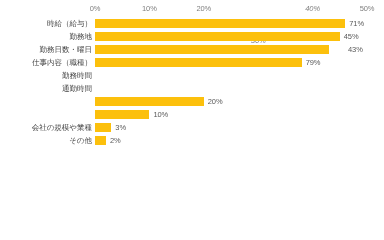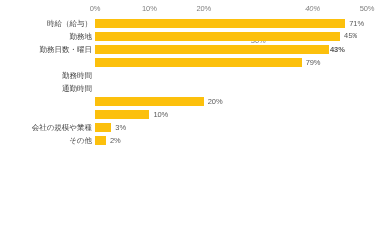--- a/index.html
+++ b/index.html
@@ -106,31 +106,32 @@
         <span class="cat-label">時給（給与）</span>
         <div class="bar-wrap">
           <div class="bar" style="width: 250.24px; background: rgb(252, 192, 12);"></div>
           <span class="bar-value" style="left: 254.24px;">71%</span>
         </div>
       </div>
       <div class="row">
         <span class="cat-label">勤務地</span>
         <div class="bar-wrap">
           <div class="bar" style="width: 244.8px; background: rgb(252, 192, 12);"></div>
-          <span class="bar-value" style="left: 248.8px; font-family: Liberation Mono, monospace;">45%</span>
+          <span class="bar-value" style="left: 248.8px;">45%</span>
         </div>
       </div>
       <div class="row">
         <span class="cat-label">勤務日数・曜日</span>
         <div class="bar-wrap">
           <div class="bar" style="width: 233.92px; background: rgb(252, 192, 12);"></div>
-          <span class="bar-value" style="left: 235px; font-weight: bold;">43%</span>
+          <span class="bar-value" style="left: 253px;">43%</span>
         </div>
       </div>
       <div class="row">
+        <span class="cat-label">仕事内容（職種）</span>
         <div class="bar-wrap">
           <div class="bar" style="width: 206.72px; background: rgb(252, 192, 12);"></div>
           <span class="bar-value" style="left: 210.72px;">79%</span>
         </div>
       </div>
       <div class="row">
         <span class="cat-label">勤務時間</span>
       </div>
       <div class="row">
         <span class="cat-label">通勤時間</span>

